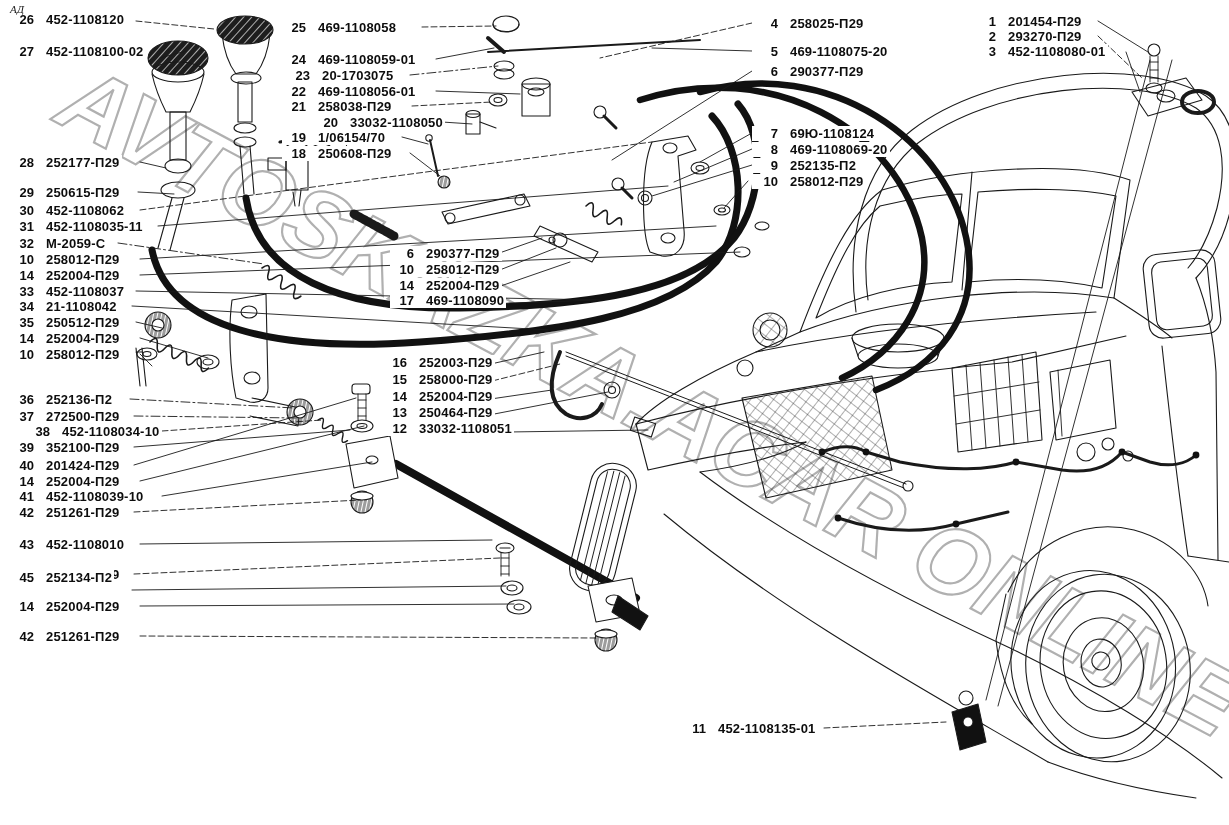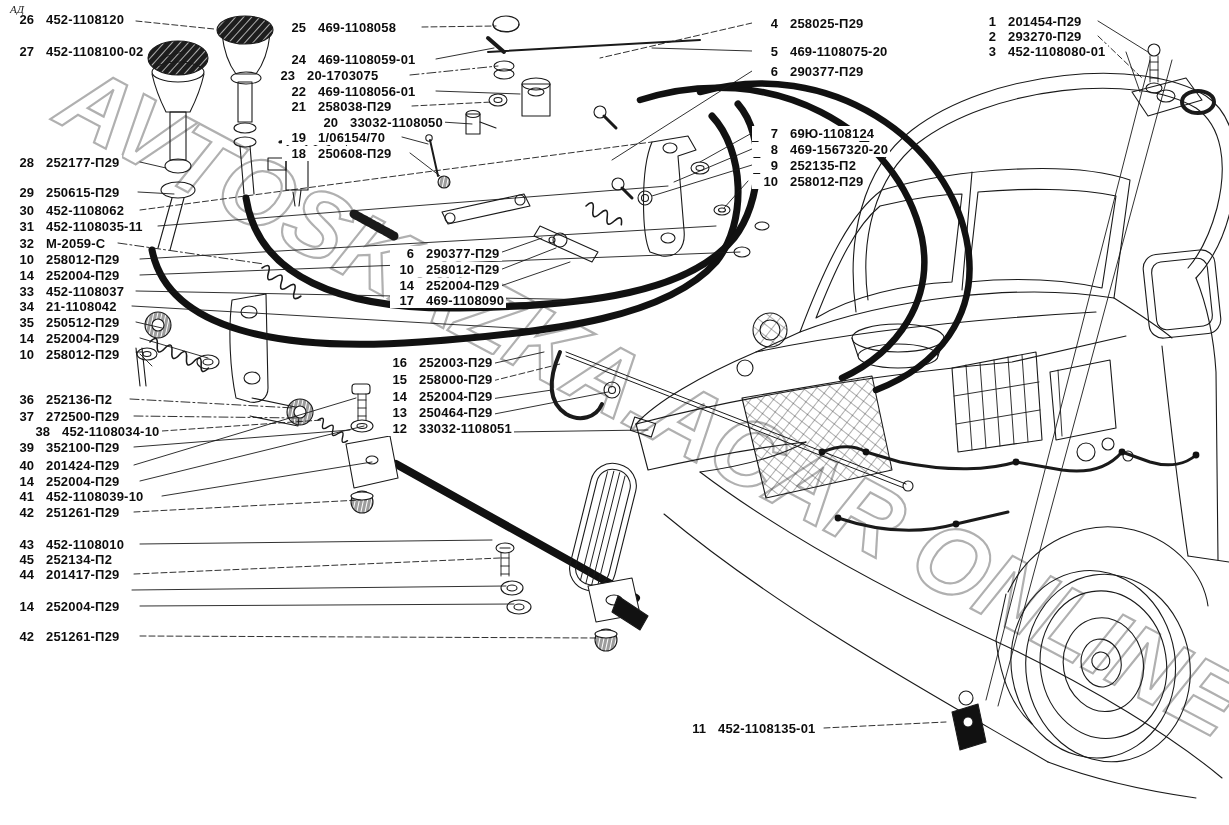--- a/index.html
+++ b/index.html
@@ -377,41 +377,41 @@
         <span class="code">251261-П29</span>
       </div>
       <div class="callout" style="left: 8px; top: 537px;">
         <span class="num" style="width: 24px;">43</span>
         <span class="code">452-1108010</span>
       </div>
       <div class="callout" style="left: 8px; top: 567px;">
         <span class="num" style="width: 24px;">44</span>
         <span class="code">201417-П29</span>
       </div>
-      <div class="callout" style="left: 8px; top: 552px; align-items: center;">
+      <div class="callout" style="left: 8px; top: 570px; align-items: center;">
         <span class="num" style="width: 24px;">45</span>
         <span class="code">252134-П2</span>
       </div>
       <div class="callout" style="left: 8px; top: 599px;">
         <span class="num" style="width: 24px;">14</span>
         <span class="code">252004-П29</span>
       </div>
       <div class="callout" style="left: 8px; top: 629px;">
         <span class="num" style="width: 24px;">42</span>
         <span class="code">251261-П29</span>
       </div>
       <div class="callout" style="left: 282px; top: 20px;">
         <span class="num" style="width: 22px;">25</span>
         <span class="code">469-1108058</span>
       </div>
       <div class="callout" style="left: 282px; top: 52px;">
         <span class="num" style="width: 22px;">24</span>
         <span class="code">469-1108059-01</span>
       </div>
-      <div class="callout" style="left: 271px; top: 68px;">
+      <div class="callout" style="left: 286px; top: 68px;">
         <span class="num" style="width: 22px;">23</span>
         <span class="code">20-1703075</span>
       </div>
       <div class="callout" style="left: 282px; top: 84px;">
         <span class="num" style="width: 22px;">22</span>
         <span class="code">469-1108056-01</span>
       </div>
       <div class="callout" style="left: 282px; top: 99px;">
         <span class="num" style="width: 22px;">21</span>
         <span class="code">258038-П29</span>
@@ -475,21 +475,21 @@
       <div class="callout" style="left: 752px; top: 64px;">
         <span class="num" style="width: 24px;">6</span>
         <span class="code">290377-П29</span>
       </div>
       <div class="callout" style="left: 752px; top: 126px;">
         <span class="num" style="width: 24px;">7</span>
         <span class="code">69Ю-1108124</span>
       </div>
       <div class="callout" style="left: 752px; top: 142px;">
         <span class="num" style="width: 24px;">8</span>
-        <span class="code">469-1567320-20</span>
+        <span class="code">469-1108069-20</span>
       </div>
       <div class="callout" style="left: 752px; top: 158px;">
         <span class="num" style="width: 24px;">9</span>
         <span class="code">252135-П2</span>
       </div>
       <div class="callout" style="left: 752px; top: 174px;">
         <span class="num" style="width: 24px;">10</span>
         <span class="code">258012-П29</span>
       </div>
       <div class="callout" style="left: 978px; top: 14px;">

